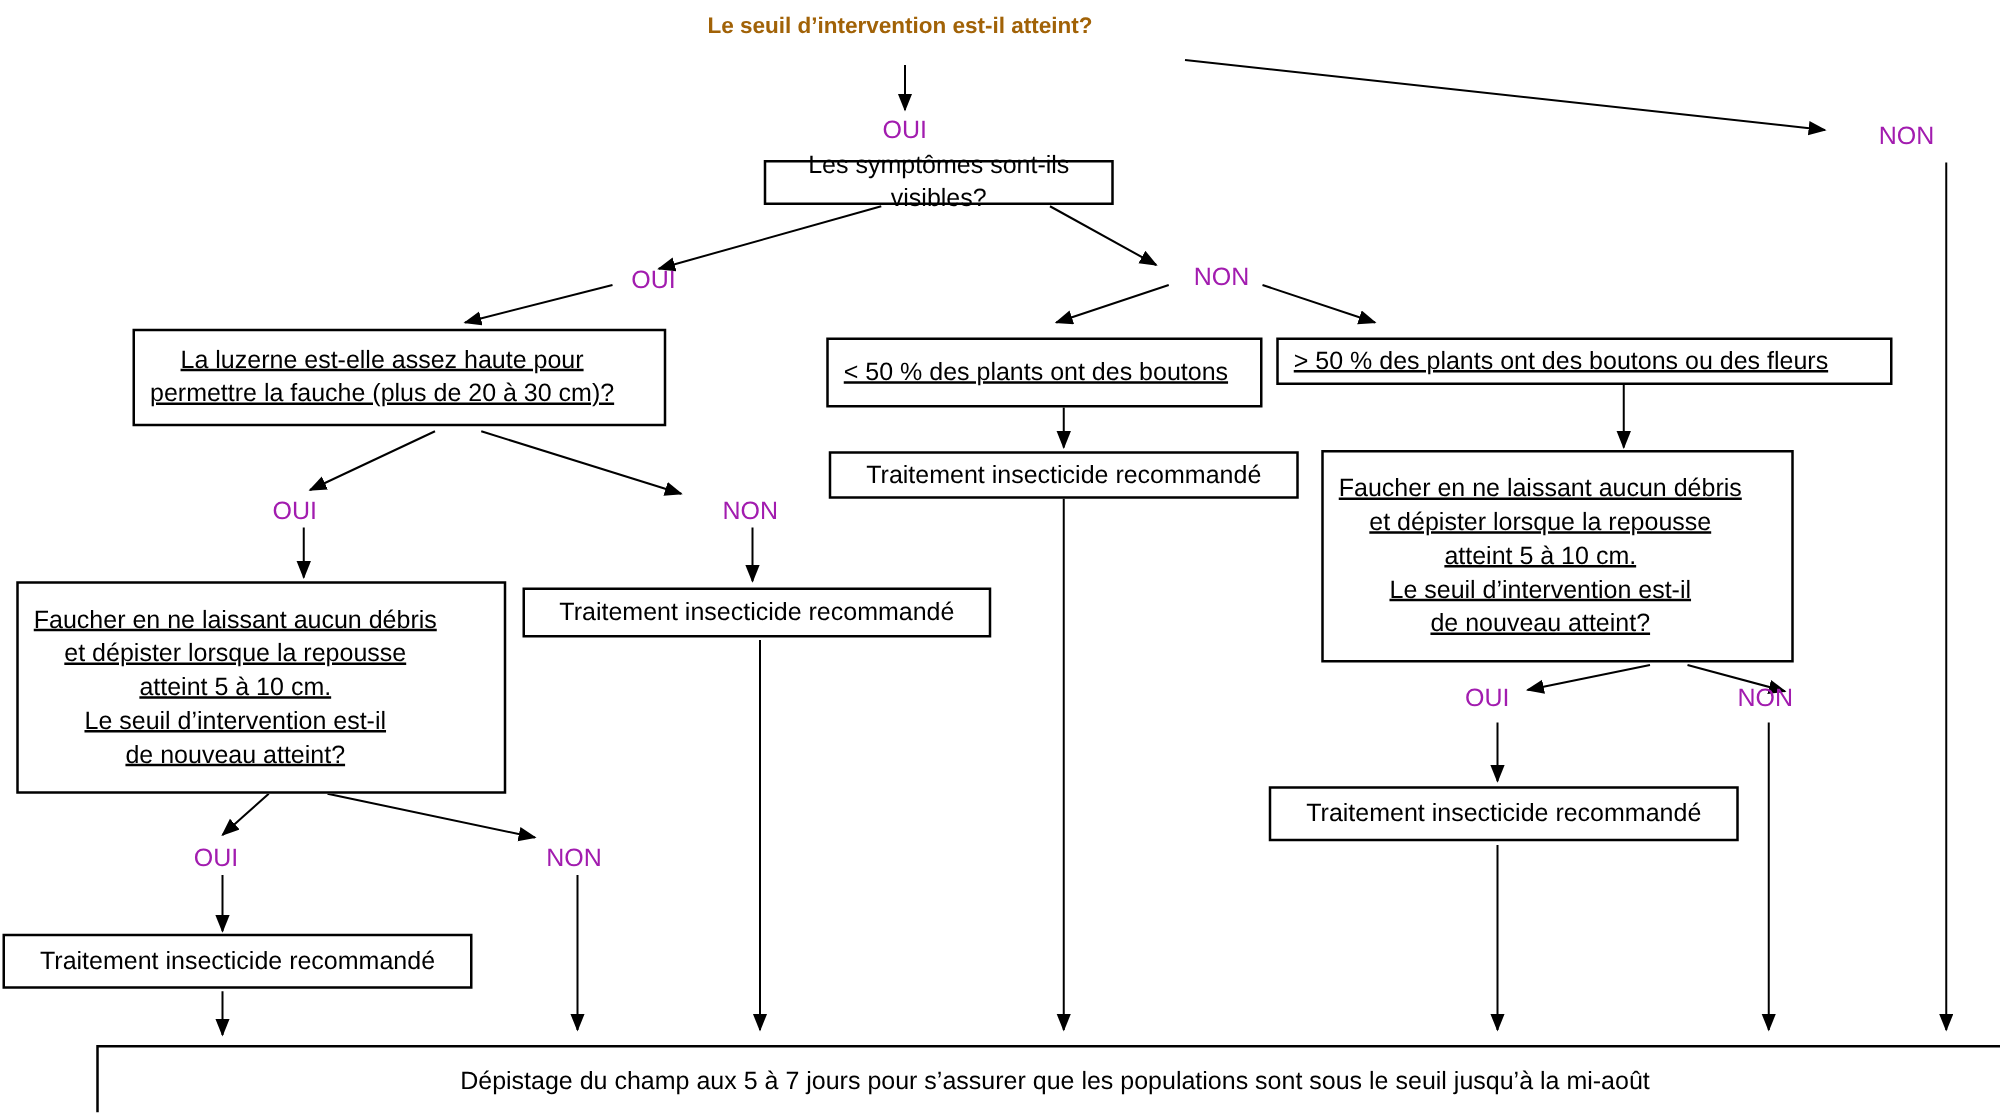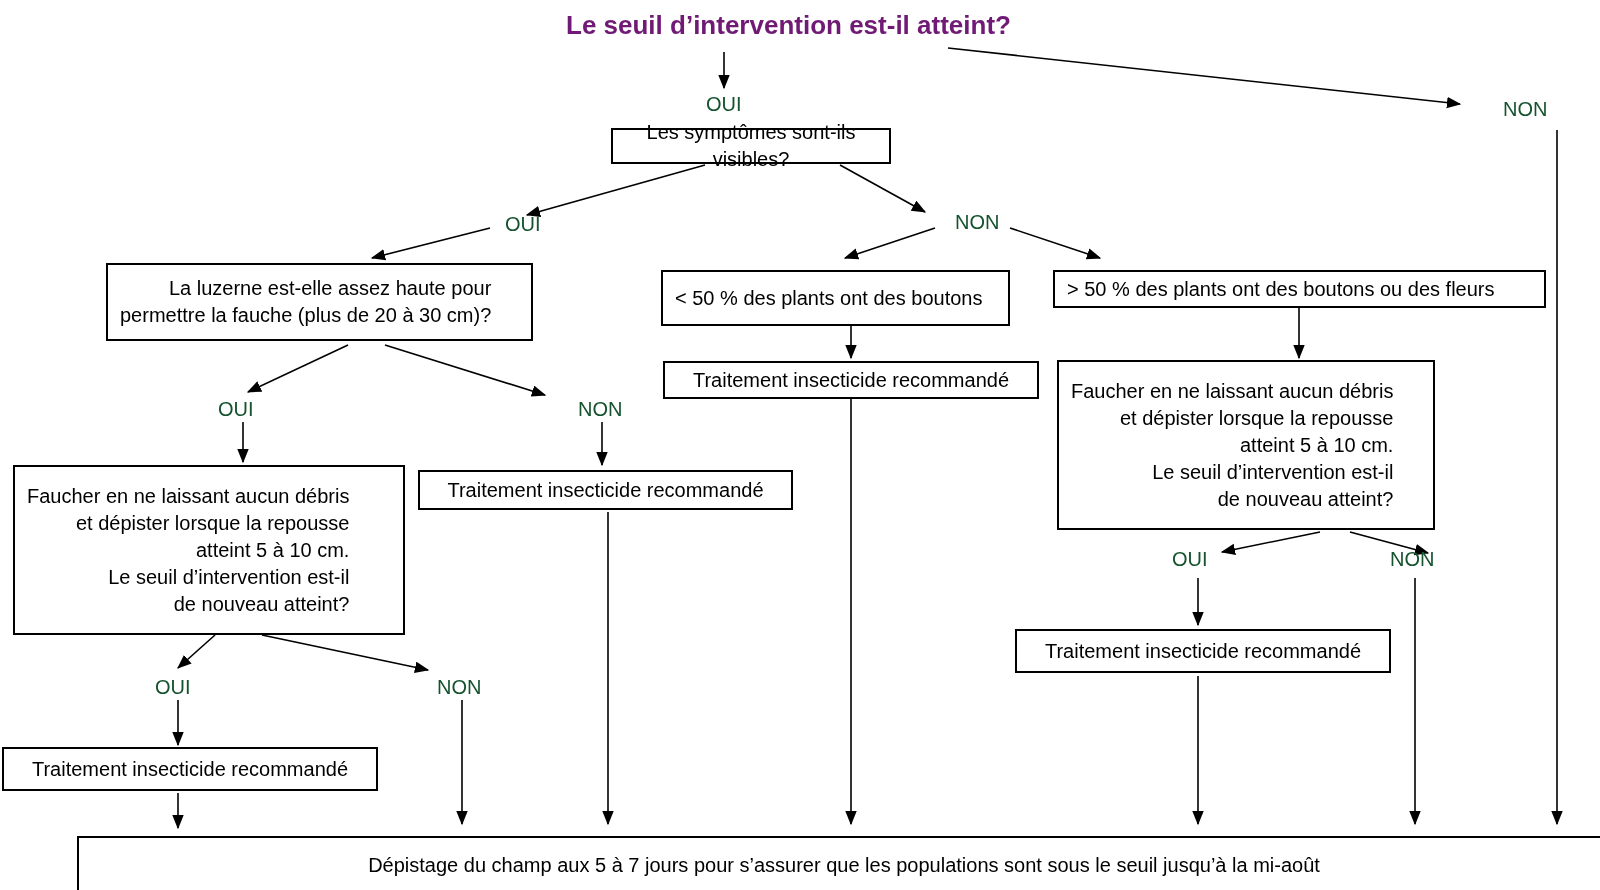--- a/index.html
+++ b/index.html
@@ -38,33 +38,34 @@
   }
   .node.pad-lr {
     padding: 4px 12px;
   }
   .node.center-txt {
     justify-content: center;
     text-align: center;
   }
   .node.left-txt {
     justify-content: flex-start;
-    text-align: right;
+    text-align: center;
+    text-decoration: underline;
   }
   .title {
     position: absolute;
-    font-size: 26px;
+    font-size: 18px;
     font-weight: bold;
-    color: #701a75;
+    color: #a16207;
     white-space: nowrap;
   }
   .edge-label {
     position: absolute;
     font-size: 20px;
-    color: #14532d;
+    color: #a21caf;
     white-space: nowrap;
   }
 </style>
 </head>
 <body>
 
 <div id="canvas">
 
   <svg id="arrows" viewBox="0 0 1600 890" width="1600" height="890" xmlns="http://www.w3.org/2000/svg">
     <defs>
@@ -154,21 +155,21 @@
 
   <div class="edge-label" style="left:437px; top:676px;">NON</div>
 
   <div class="node pad-lr center-txt" style="left:611px; top:128px; width:280px; height:36px;">Les symptômes sont-ils visibles?</div>
 
   <div class="node pad-lr left-txt" style="left:106px; top:263px; width:427px; height:78px;">La luzerne est-elle assez haute pour
 permettre la fauche (plus de 20 à 30 cm)?</div>
 
   <div class="node pad-lr left-txt" style="left:661px; top:270px; width:349px; height:56px;">&lt; 50 % des plants ont des boutons</div>
 
-  <div class="node pad-lr left-txt" style="left:1021px; top:270px; width:493px; height:38px;margin-left:32px;">&gt; 50 % des plants ont des boutons ou des fleurs</div>
+  <div class="node pad-lr left-txt" style="left:1021px; top:270px; width:493px; height:38px;">&gt; 50 % des plants ont des boutons ou des fleurs</div>
 
   <div class="node pad-lr center-txt" style="left:663px; top:361px; width:376px; height:38px;">Traitement insecticide recommandé</div>
 
   <div class="node pad-lr left-txt" style="left:1057px; top:360px; width:378px; height:170px;">Faucher en ne laissant aucun débris
 et dépister lorsque la repousse
 atteint 5 à 10 cm.
 Le seuil d’intervention est-il
 de nouveau atteint?</div>
 
   <div class="node pad-lr left-txt" style="left:13px; top:465px; width:392px; height:170px;">Faucher en ne laissant aucun débris

